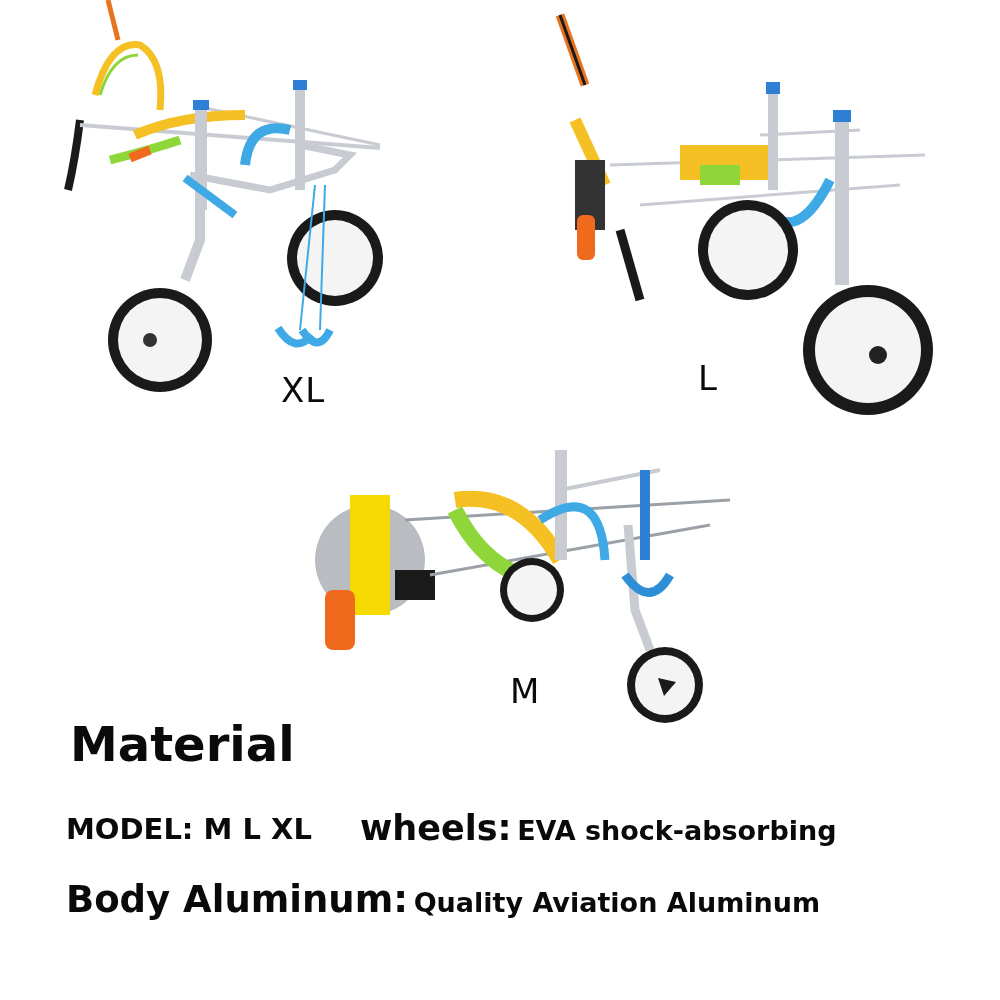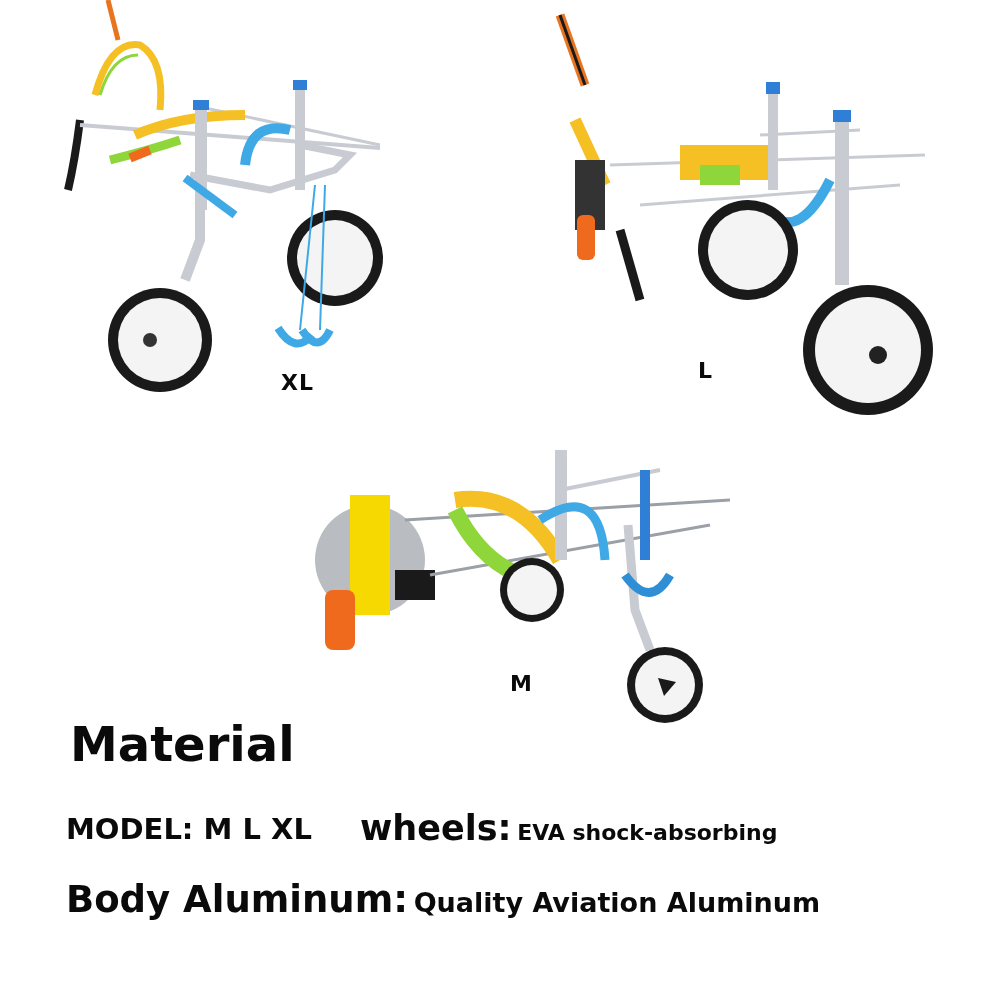--- a/index.html
+++ b/index.html
@@ -1,19 +1,19 @@
 <!DOCTYPE html>
 <html><head>
   <meta charset="utf-8">
   <style>
     html, body { margin:0; padding:0; background:#ffffff; }
     body { width:1000px; height:1000px; position:relative; overflow:hidden;
            font-family:"DejaVu Sans", sans-serif; color:#0a0a0a; }
     .abs { position:absolute; }
-    .label-size { font-weight:bold; font-size:22px; letter-spacing:1px;text-align:center; }
+    .label-size { font-weight:normal; font-size:34px; letter-spacing:1px;text-align:center; }
     .heading { font-weight:bold; font-size:48px; }
     .spec { font-weight:bold; white-space:nowrap;text-align:center; }
     .product svg { display:block; }
   </style>
 </head>
 <body>
 
 <div class="abs product" style="left:50px;top:0;width:350px;height:420px;">
   <svg width="350" height="420" viewBox="50 0 350 420">
 
@@ -125,19 +125,19 @@
 <div class="abs label-size" style="left:510px;top:671px;">M</div>
 
 <div class="abs heading" style="left:70px;top:716px;">Material</div>
 
 <div class="abs spec" style="left:66px;top:812px;font-size:29px;">
   <span>MODEL:</span>
   <span>M L XL</span>
 </div>
 <div class="abs spec" style="left:360px;top:808px;">
   <span style="font-size:35px;">wheels:</span>
-  <span style="font-size:22px;">EVA shock-absorbing</span>
+  <span style="font-size:27px;">EVA shock-absorbing</span>
 </div>
 
 <div class="abs spec" style="left:66px;top:878px;">
   <span style="font-size:37px;">Body Aluminum:</span>
   <span style="font-size:27px;">Quality Aviation Aluminum</span>
 </div>
 
 </body></html>

